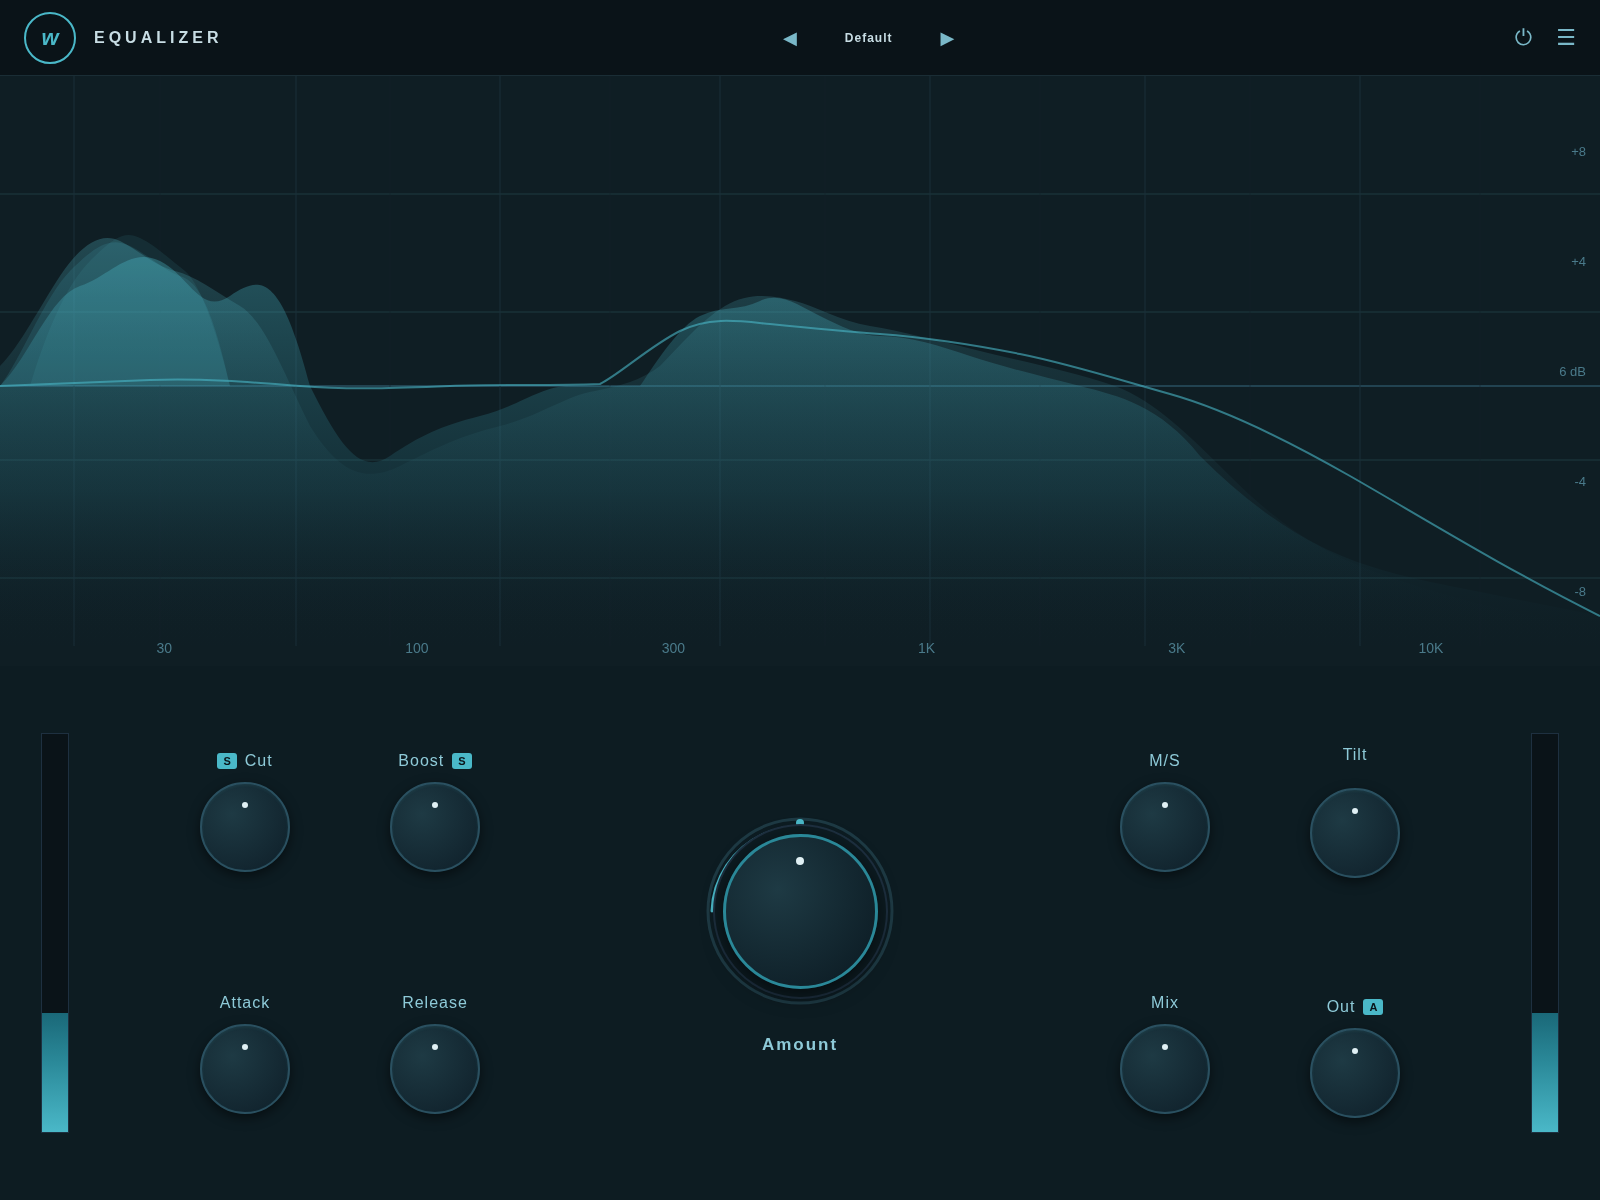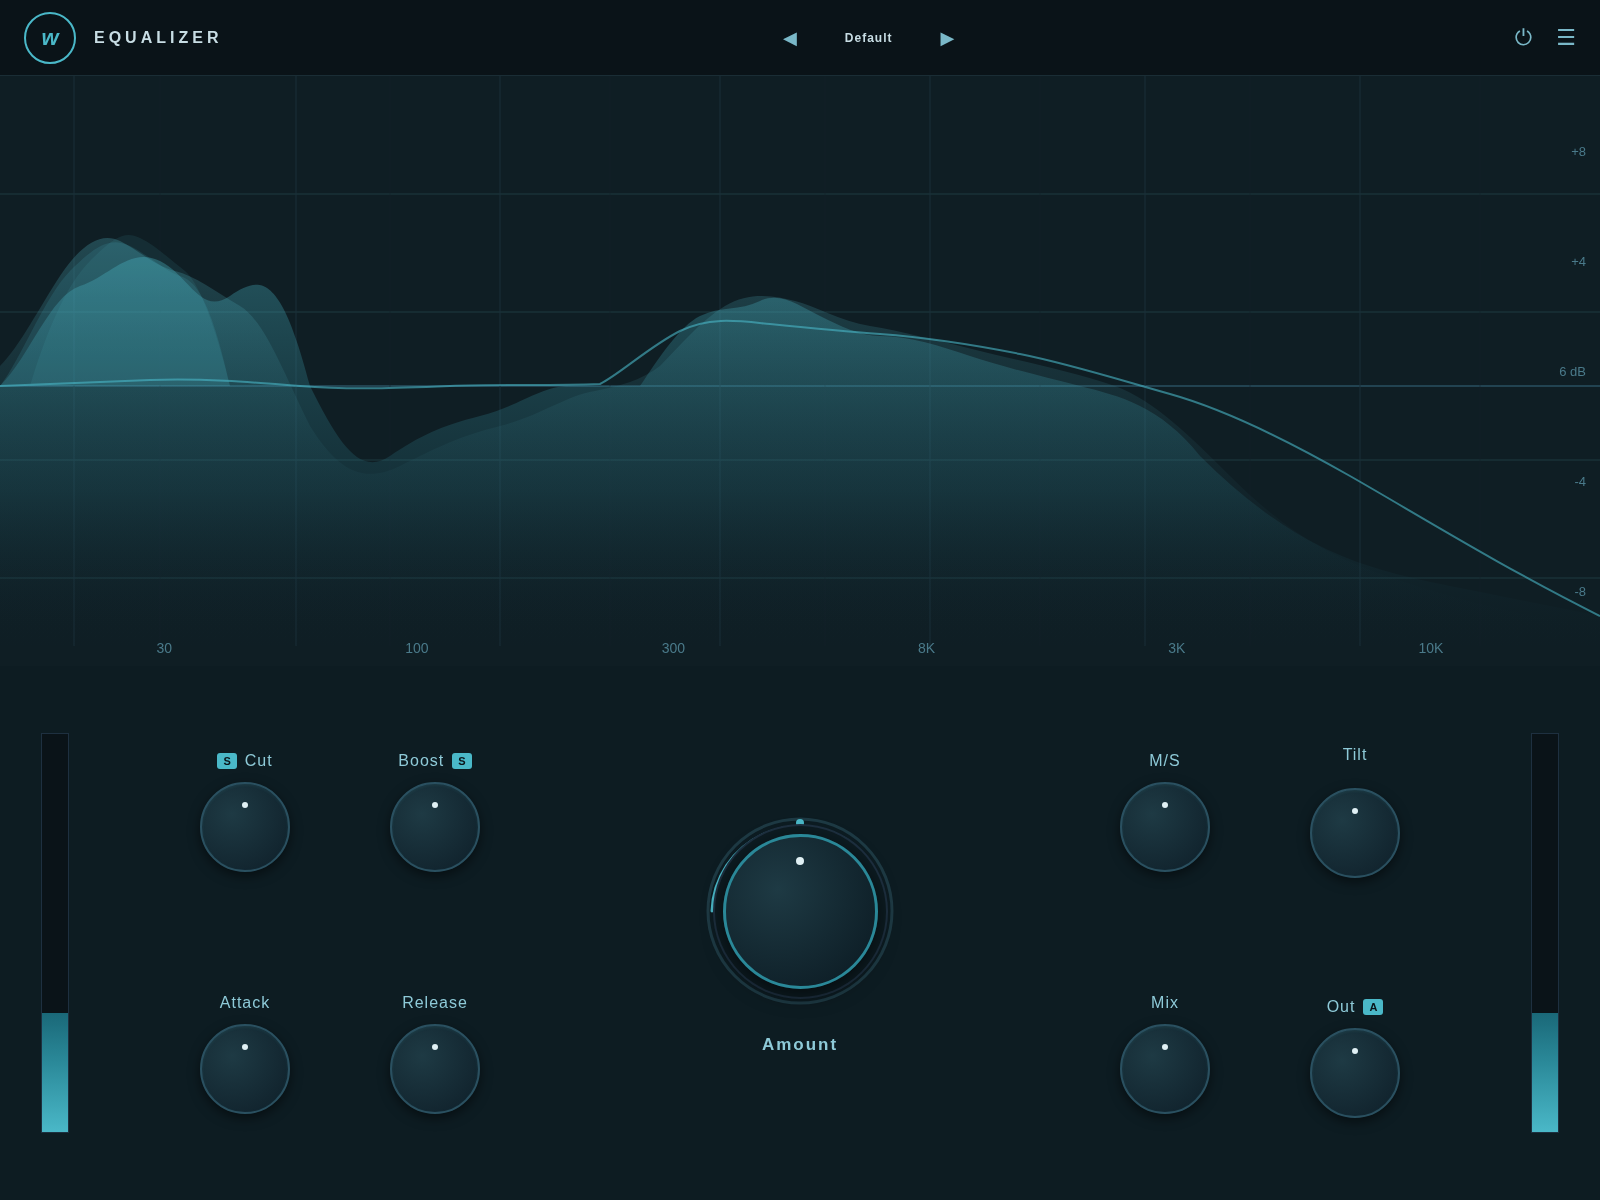--- a/index.html
+++ b/index.html
@@ -360,21 +360,21 @@
     <span class="db-label">+4</span>
     <span class="db-label">6 dB</span>
     <span class="db-label">-4</span>
     <span class="db-label">-8</span>
   </div>
 
   <div class="eq-freq-labels">
     <span class="freq-label">30</span>
     <span class="freq-label">100</span>
     <span class="freq-label">300</span>
-    <span class="freq-label">8K</span>
+    <span class="freq-label">1K</span>
     <span class="freq-label">3K</span>
     <span class="freq-label">10K</span>
   </div>
 </div>
 
 <div class="controls-panel">
 
   <div class="vu-meter">
     <div class="vu-bar-container">
       <div class="vu-fill"></div>

